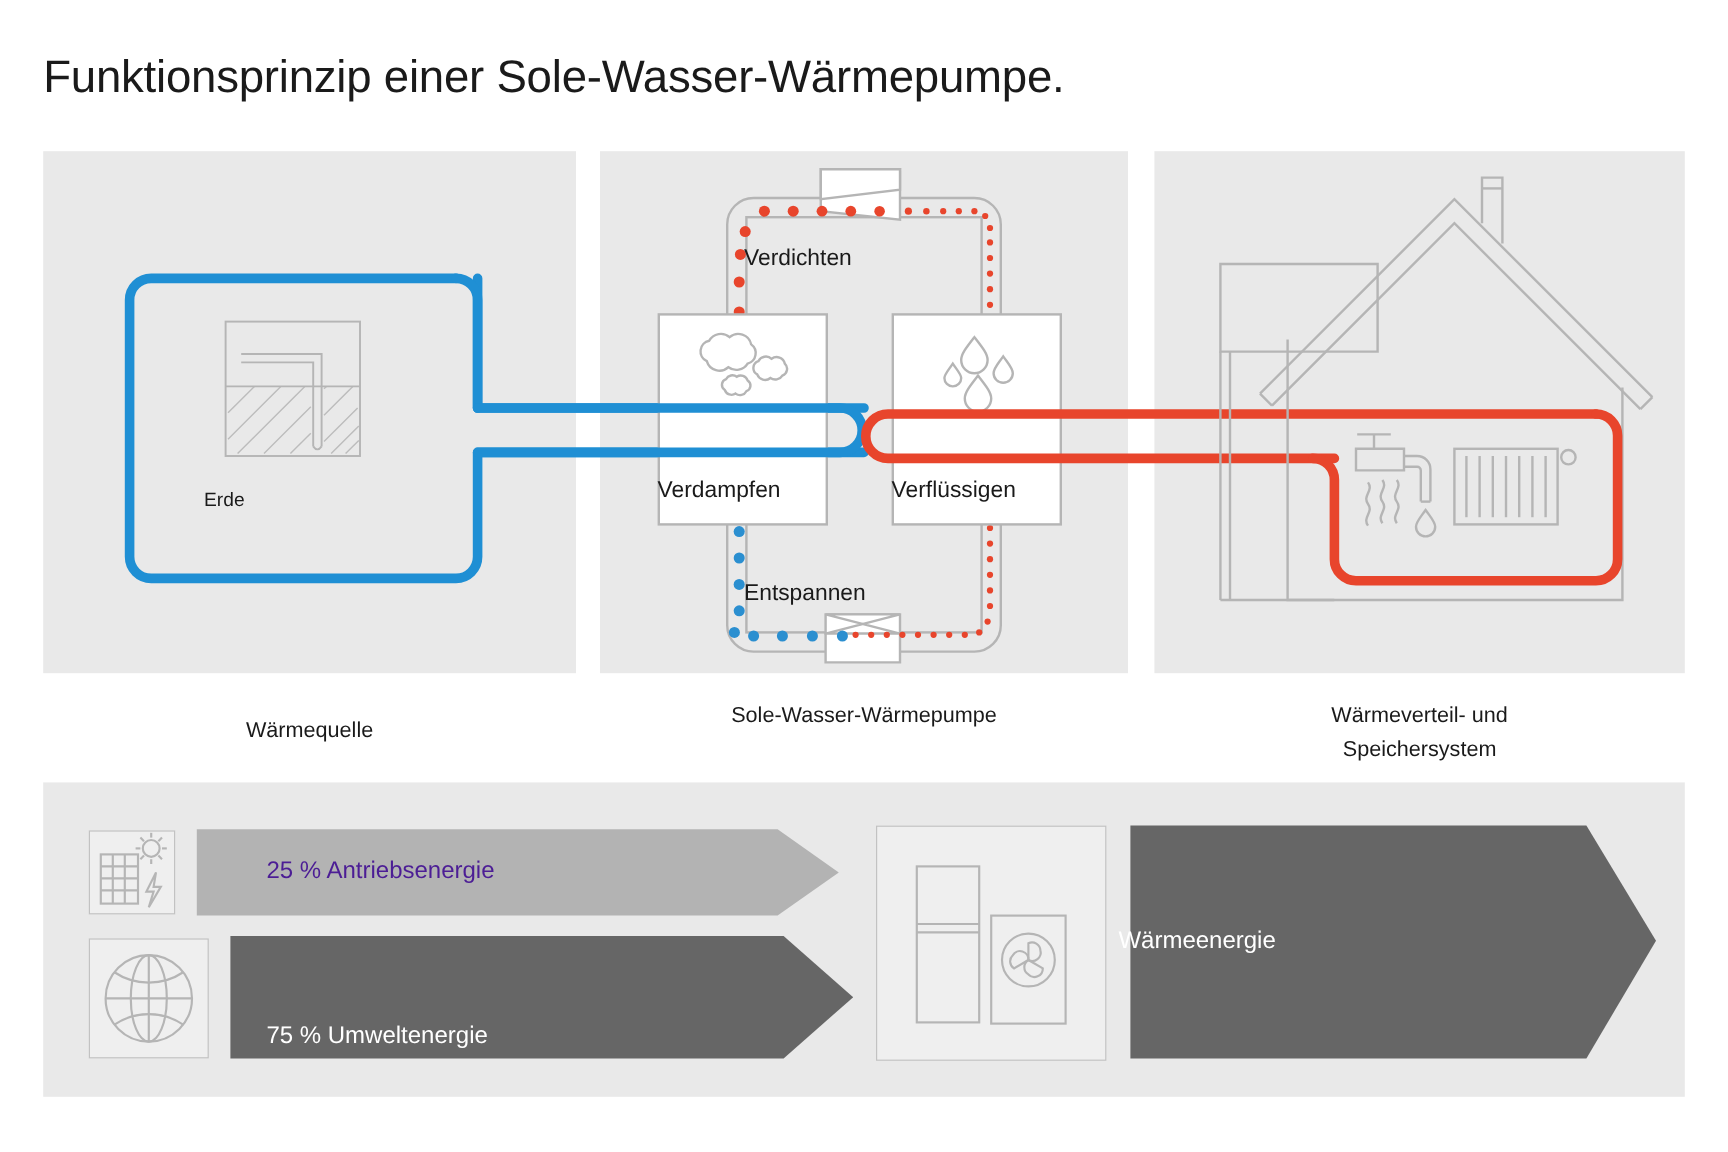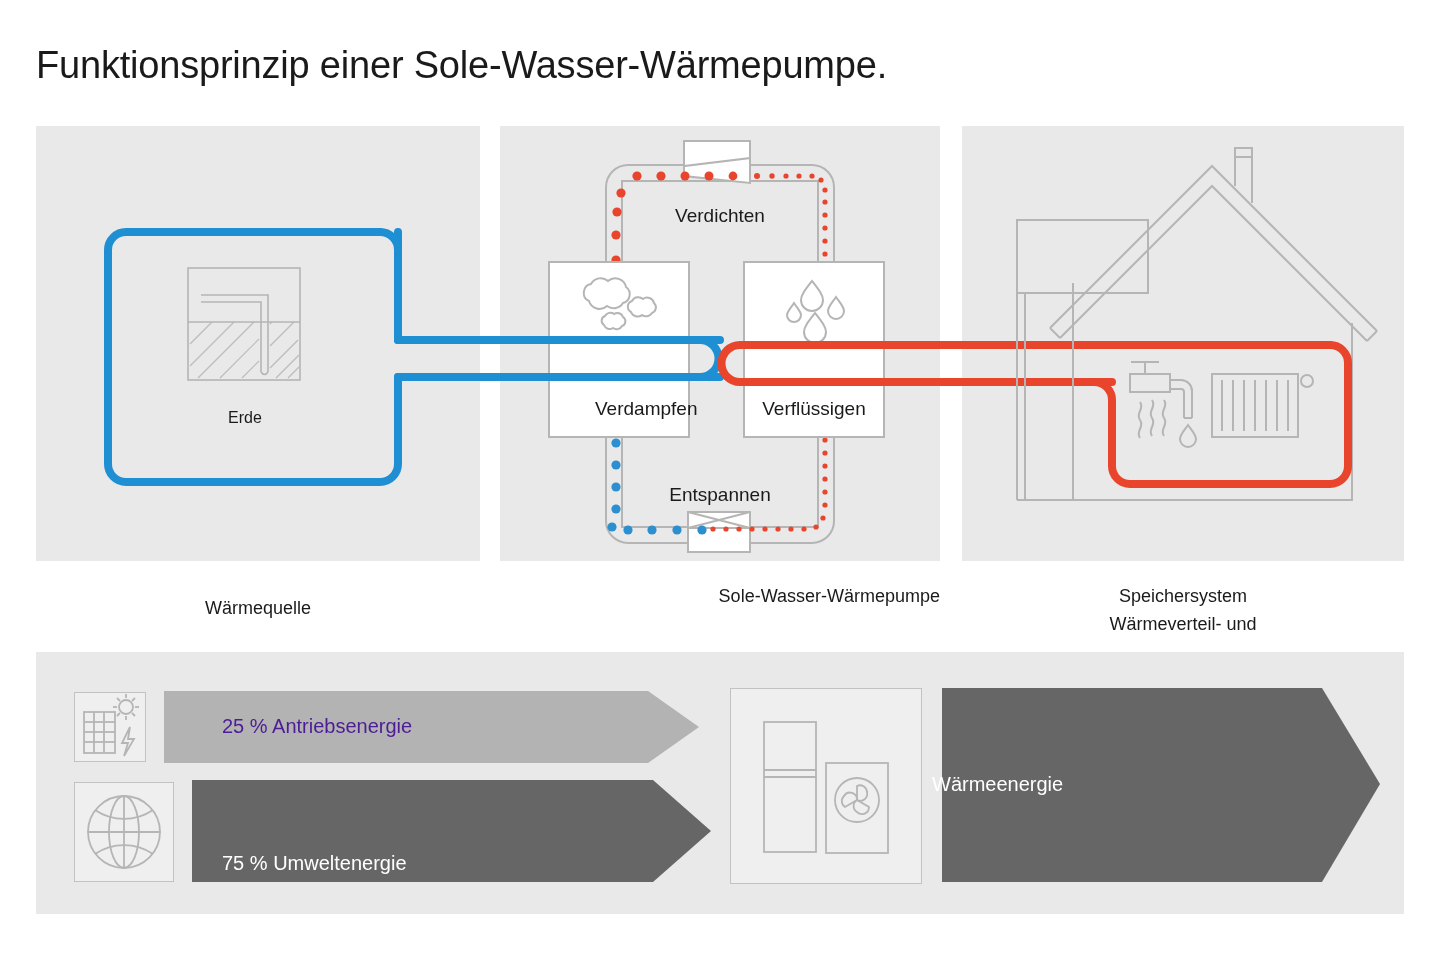--- a/index.html
+++ b/index.html
@@ -41,42 +41,41 @@
 
   .caption {
     position: absolute;
     text-align: center;
     font-size: 18px;
     line-height: 28px;
     color: #1a1a1a;
     top: 582px;
   }
   .cap-source { left: 36px;  width: 444px; margin-top: 12px; }
-  .cap-pump   { left: 500px; width: 440px; text-align: right; }
+  .cap-pump   { left: 500px; width: 440px; }
   .cap-dist   { left: 962px; width: 442px; }
 
   
   .art {
     position: absolute;
     left: 0; top: 0;
     width: 1440px; height: 960px;
     pointer-events: none;
   }
 
   
   .stage-label {
     position: absolute;
     font-size: 19px;
     color: #1a1a1a;
-    text-align: center;
     white-space: nowrap;
   }
   .lbl-verdichten  { left: 620px; top: 205px; width: 200px; }
   .lbl-entspannen  { left: 620px; top: 472px; width: 200px; margin-top: 12px; }
-  .lbl-verdampfen  { left: 548px; top: 398px; width: 142px; padding-left: 47px; }
+  .lbl-verdampfen  { left: 548px; top: 398px; width: 142px; }
   .lbl-verfluessig { left: 743px; top: 398px; width: 142px; }
   .lbl-erde        { left: 170px; top: 409px; width: 150px; font-size: 16px; }
 
   
   .band {
     position: absolute;
     left: 36px;
     top: 652px;
     width: 1368px;
     height: 262px;
@@ -385,19 +384,19 @@
 
 <div class="stage-label lbl-verdichten">Verdichten</div>
 <div class="stage-label lbl-entspannen">Entspannen</div>
 <div class="stage-label lbl-verdampfen">Verdampfen</div>
 <div class="stage-label lbl-verfluessig">Verflüssigen</div>
 <div class="stage-label lbl-erde">Erde</div>
 
 <div class="caption cap-source">Wärmequelle</div>
 <div class="caption cap-pump">Sole-Wasser-Wärmepumpe</div>
 <div class="caption cap-dist">
+  <div>Wärmeverteil- und</div>
   <div>Speichersystem</div>
-  <div>Wärmeverteil- und</div>
 </div>
 
 <div class="bar-label lbl-antrieb">25 % Antriebsenergie</div>
 <div class="bar-label lbl-umwelt">75 % Umweltenergie</div>
 <div class="bar-label lbl-waerme">Wärmeenergie</div>
 
 </body></html>

